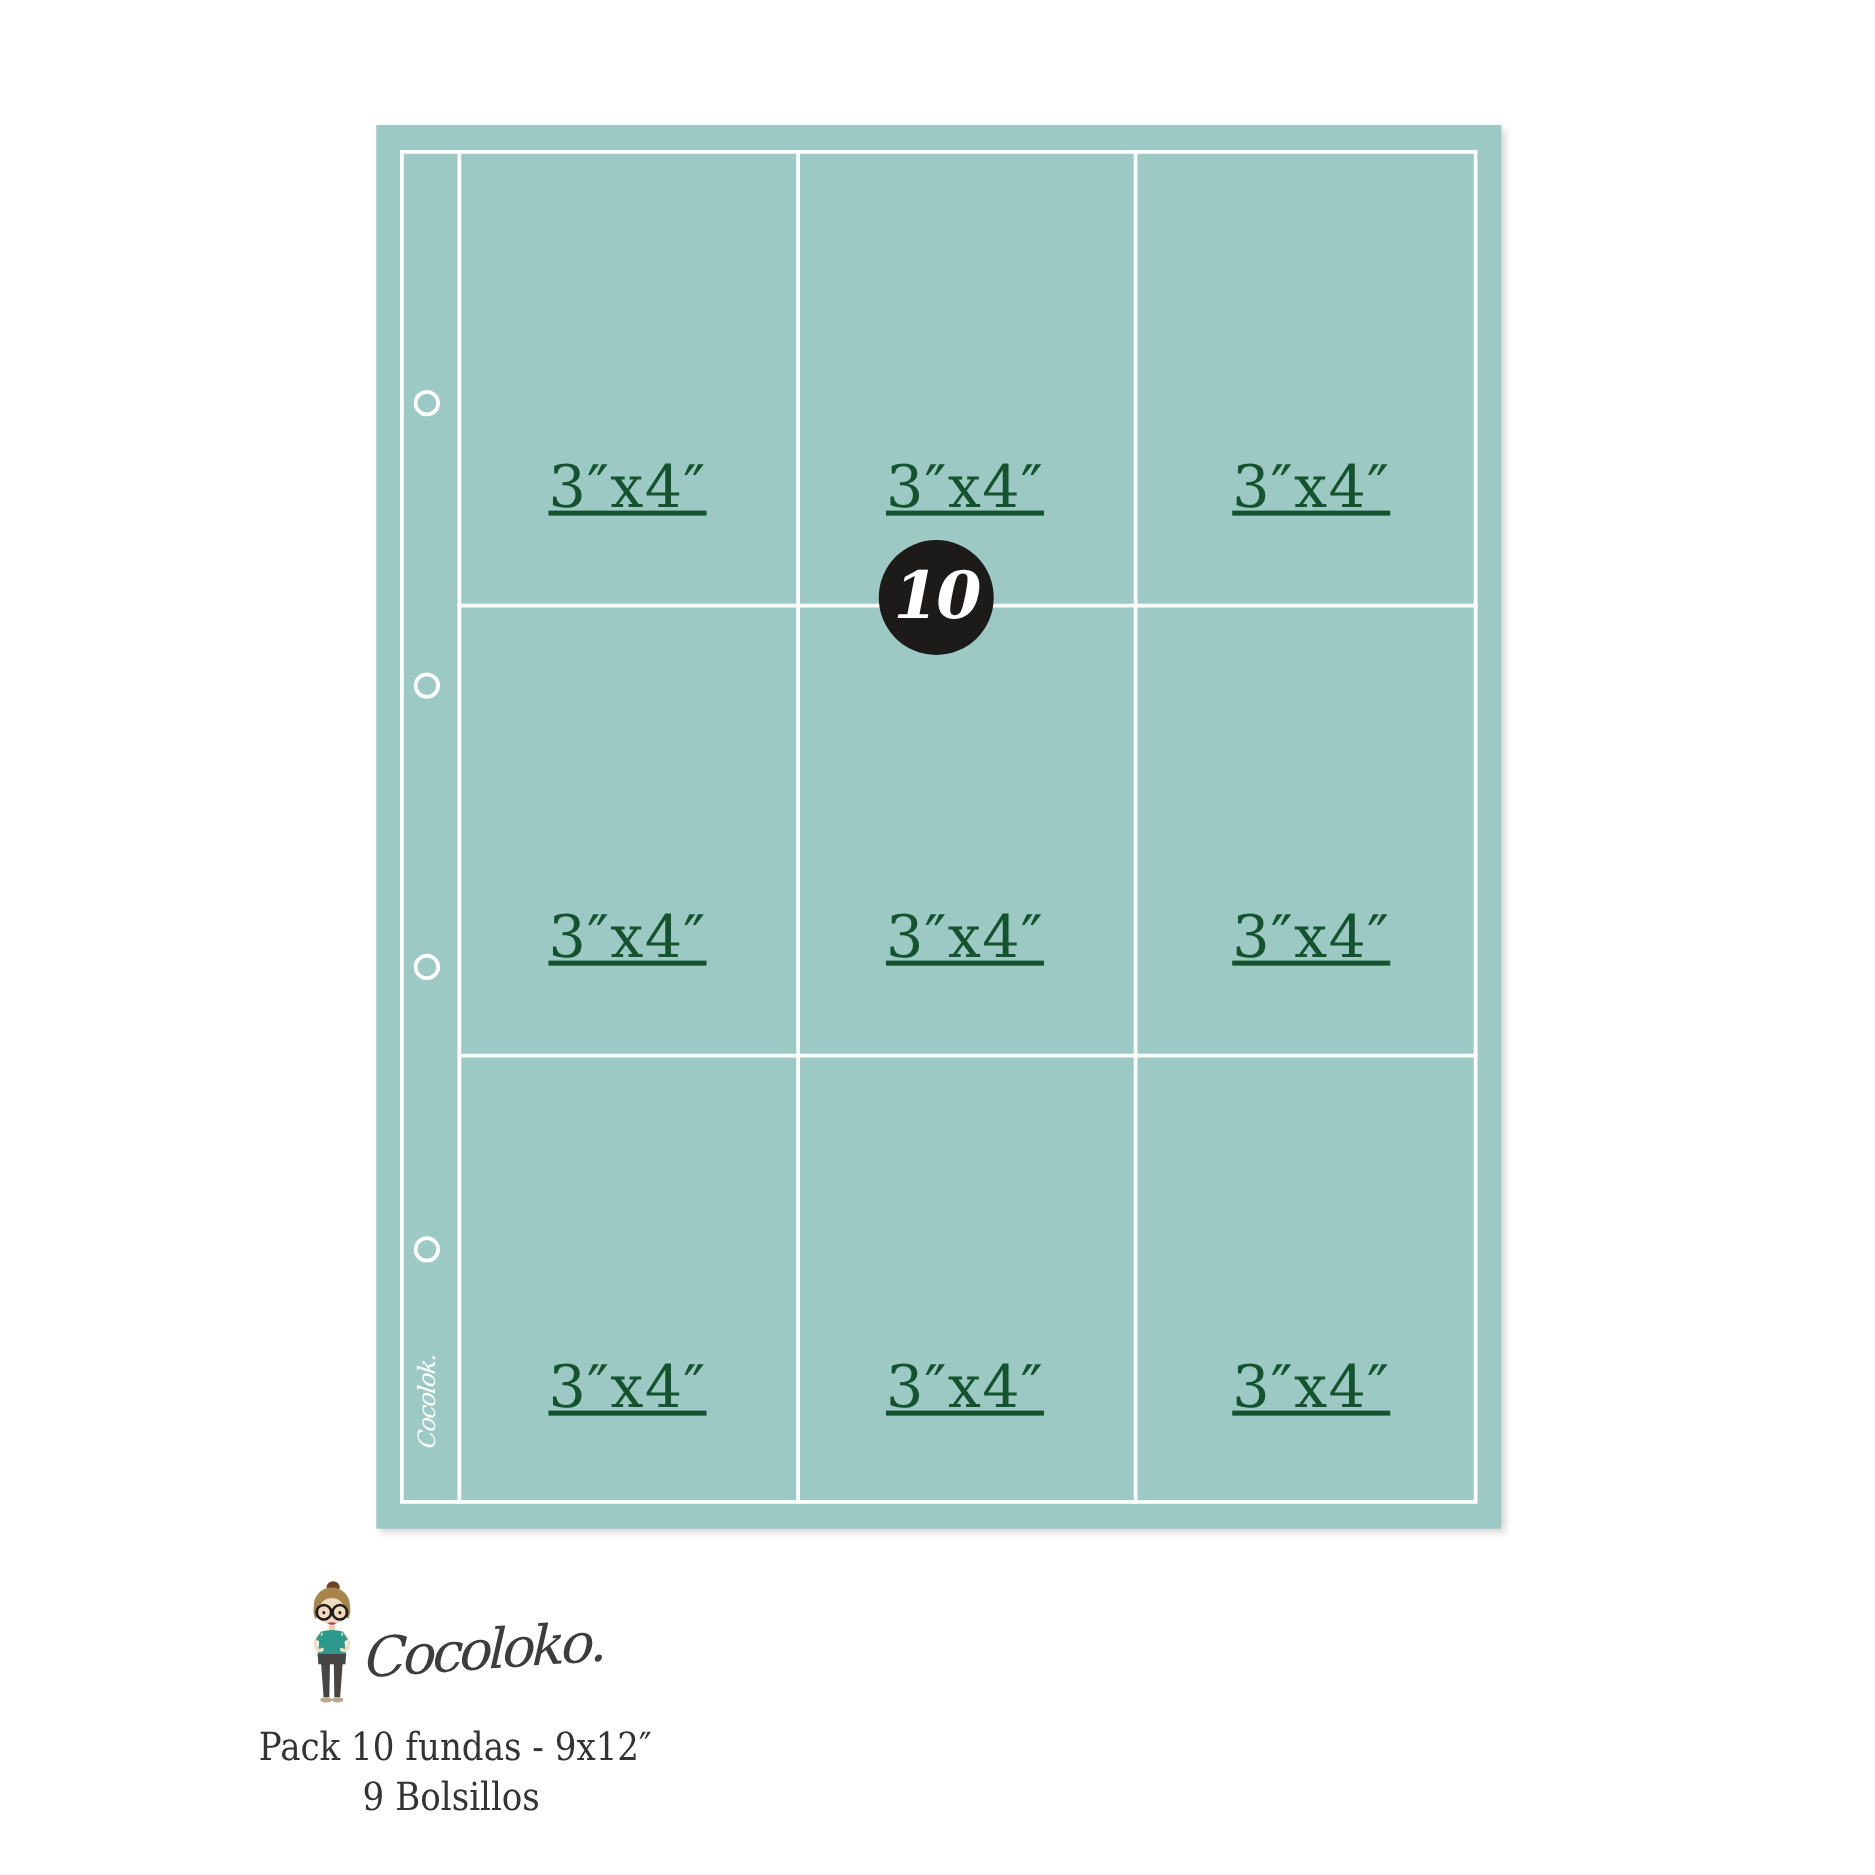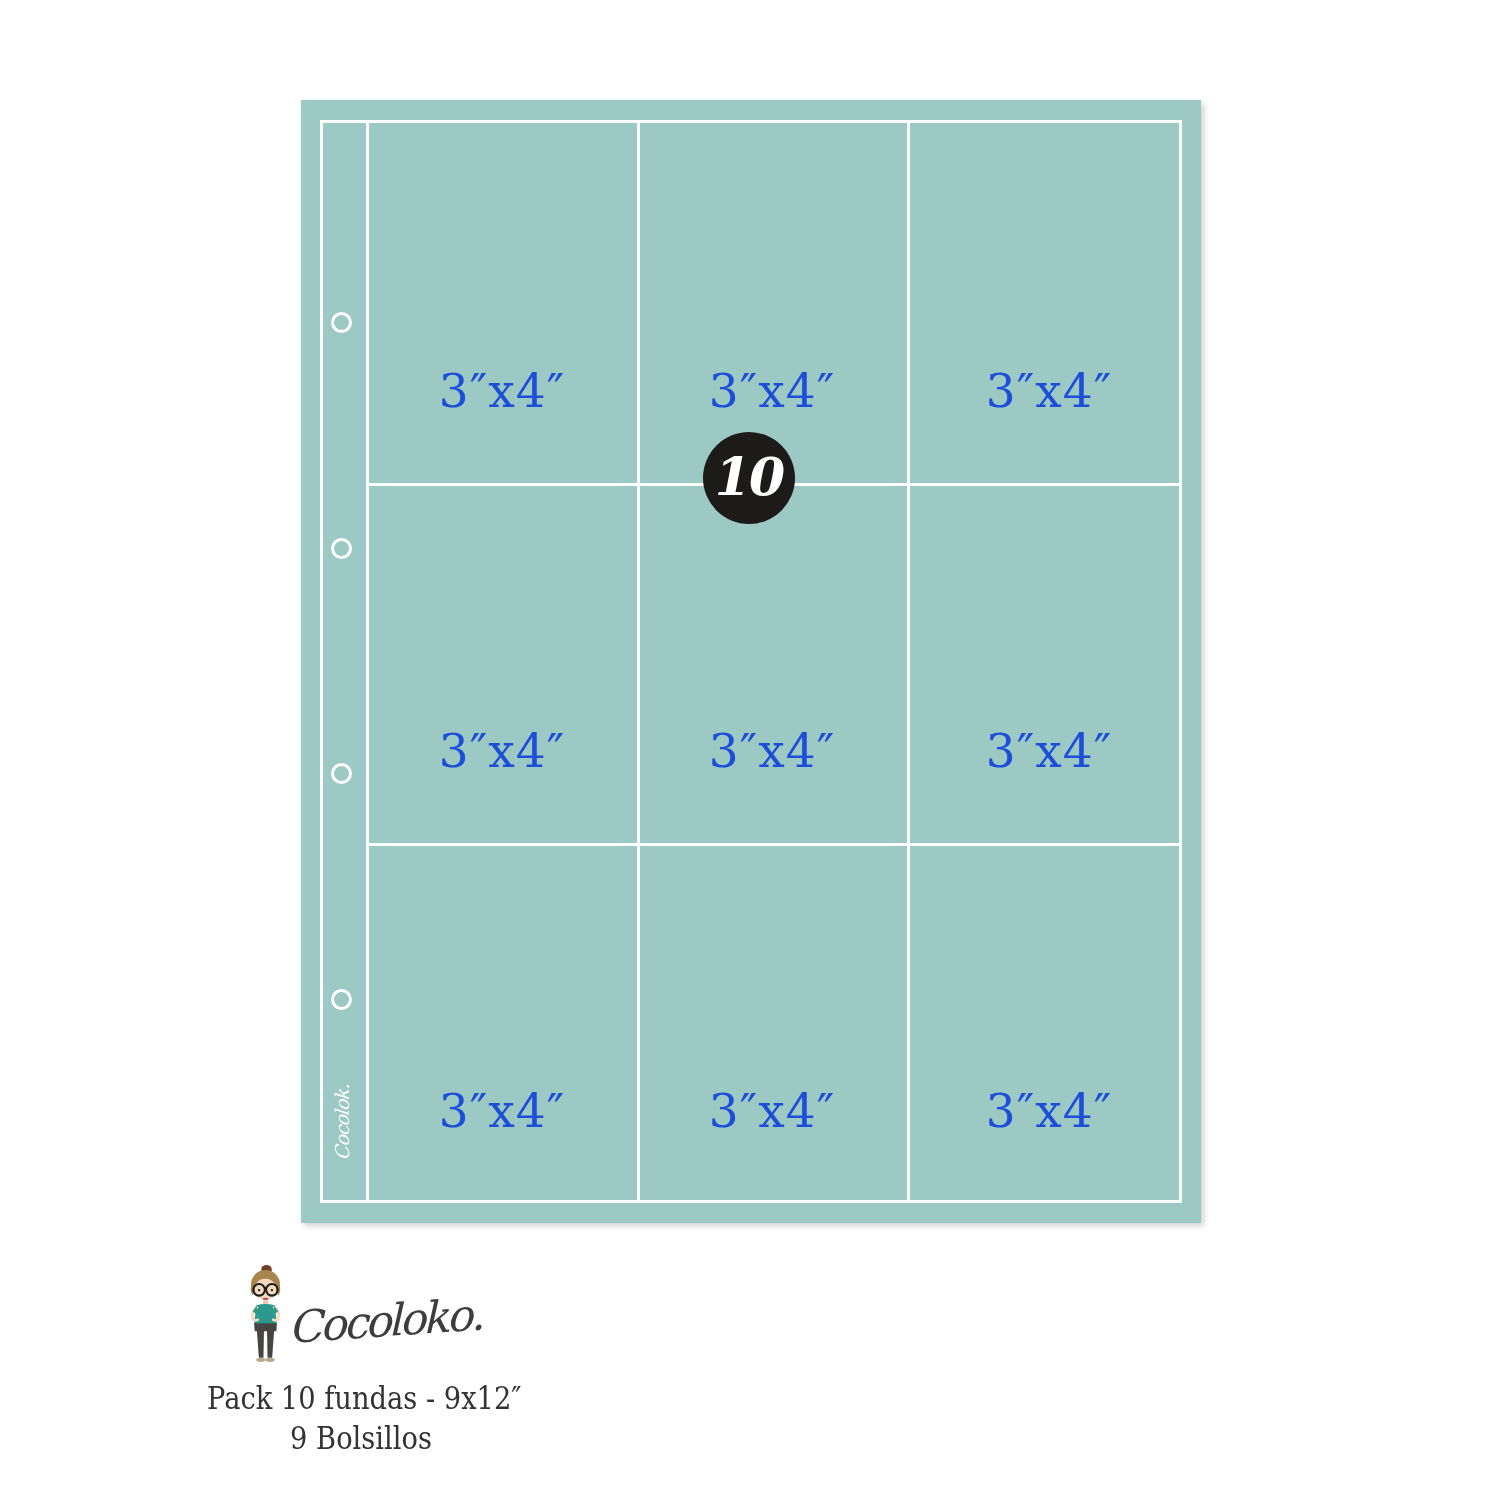--- a/index.html
+++ b/index.html
@@ -27,21 +27,21 @@
   .h-1 { top:383px; }
   .h-2 { top:743px; }
 
   .hole {
     position:absolute; left:30px; width:15px; height:15px;
     border:3px solid #ffffff; border-radius:50%;
   }
 
   .pocket-label {
     position:absolute; transform:translate(-50%,-50%);
-    color:#1d4ed8; font-size:47px; letter-spacing:1px; white-space:nowrap;
+    color:#14532d; font-size:47px; letter-spacing:1px; white-space:nowrap;text-decoration:underline;
   }
 
   .badge {
     position:absolute; left:402px; top:332px; width:92px; height:92px;
     background:#1c1b19; border-radius:50%;
     display:flex; align-items:center; justify-content:center;
   }
   .badge span {
     color:#ffffff; font-size:52px; font-weight:bold; font-style:italic;
     letter-spacing:-2px; transform:translateY(-2px);

